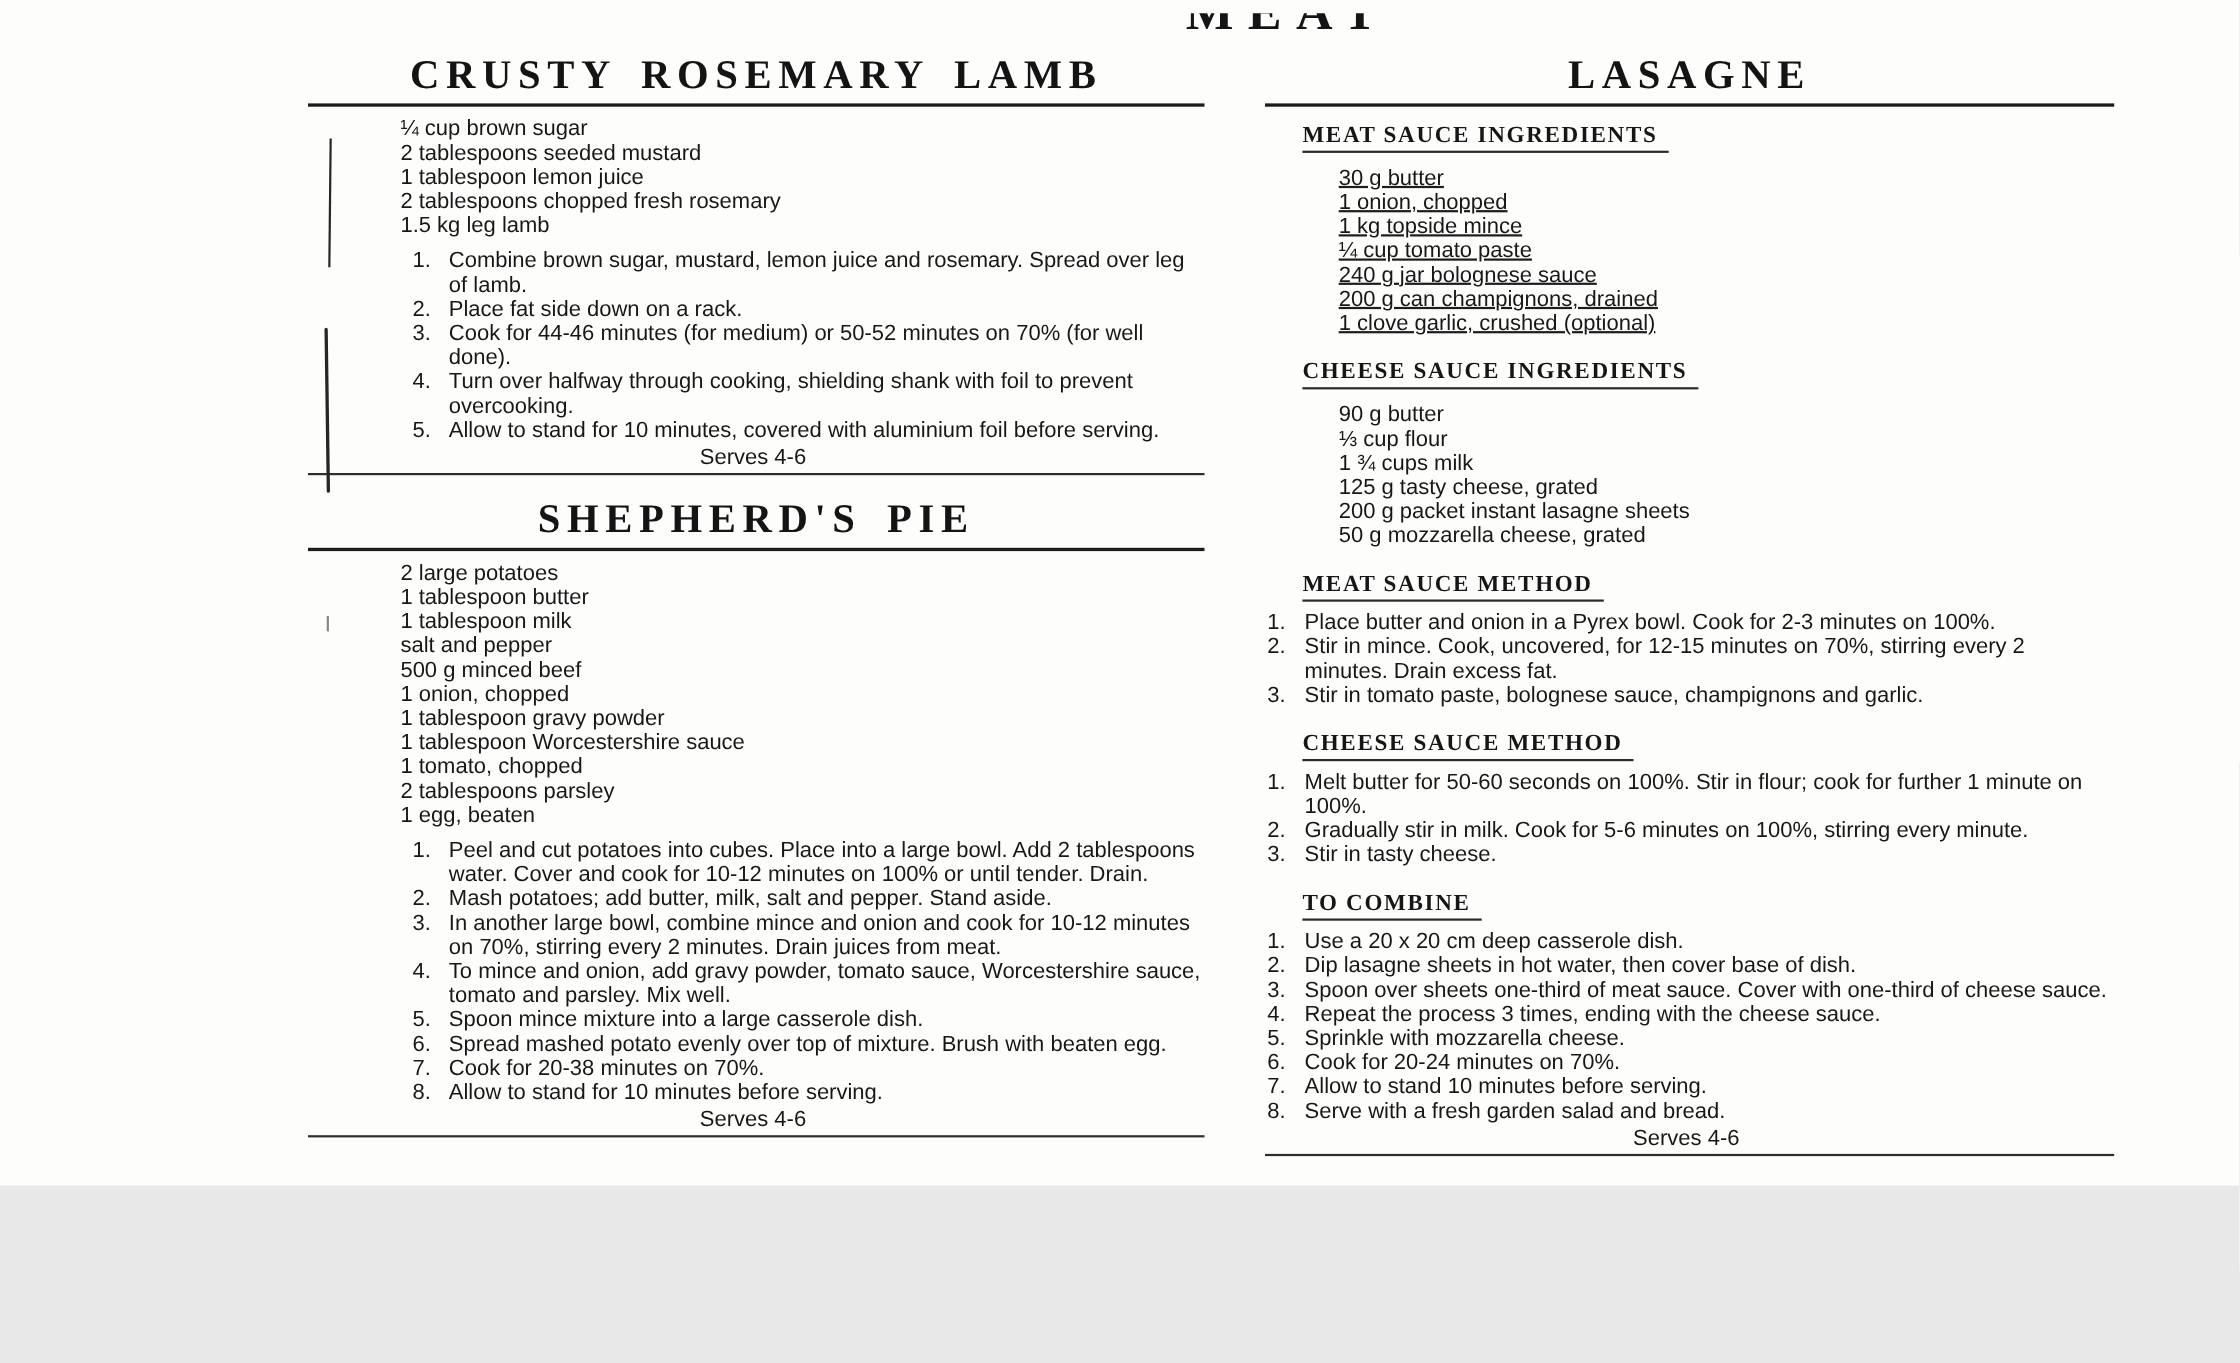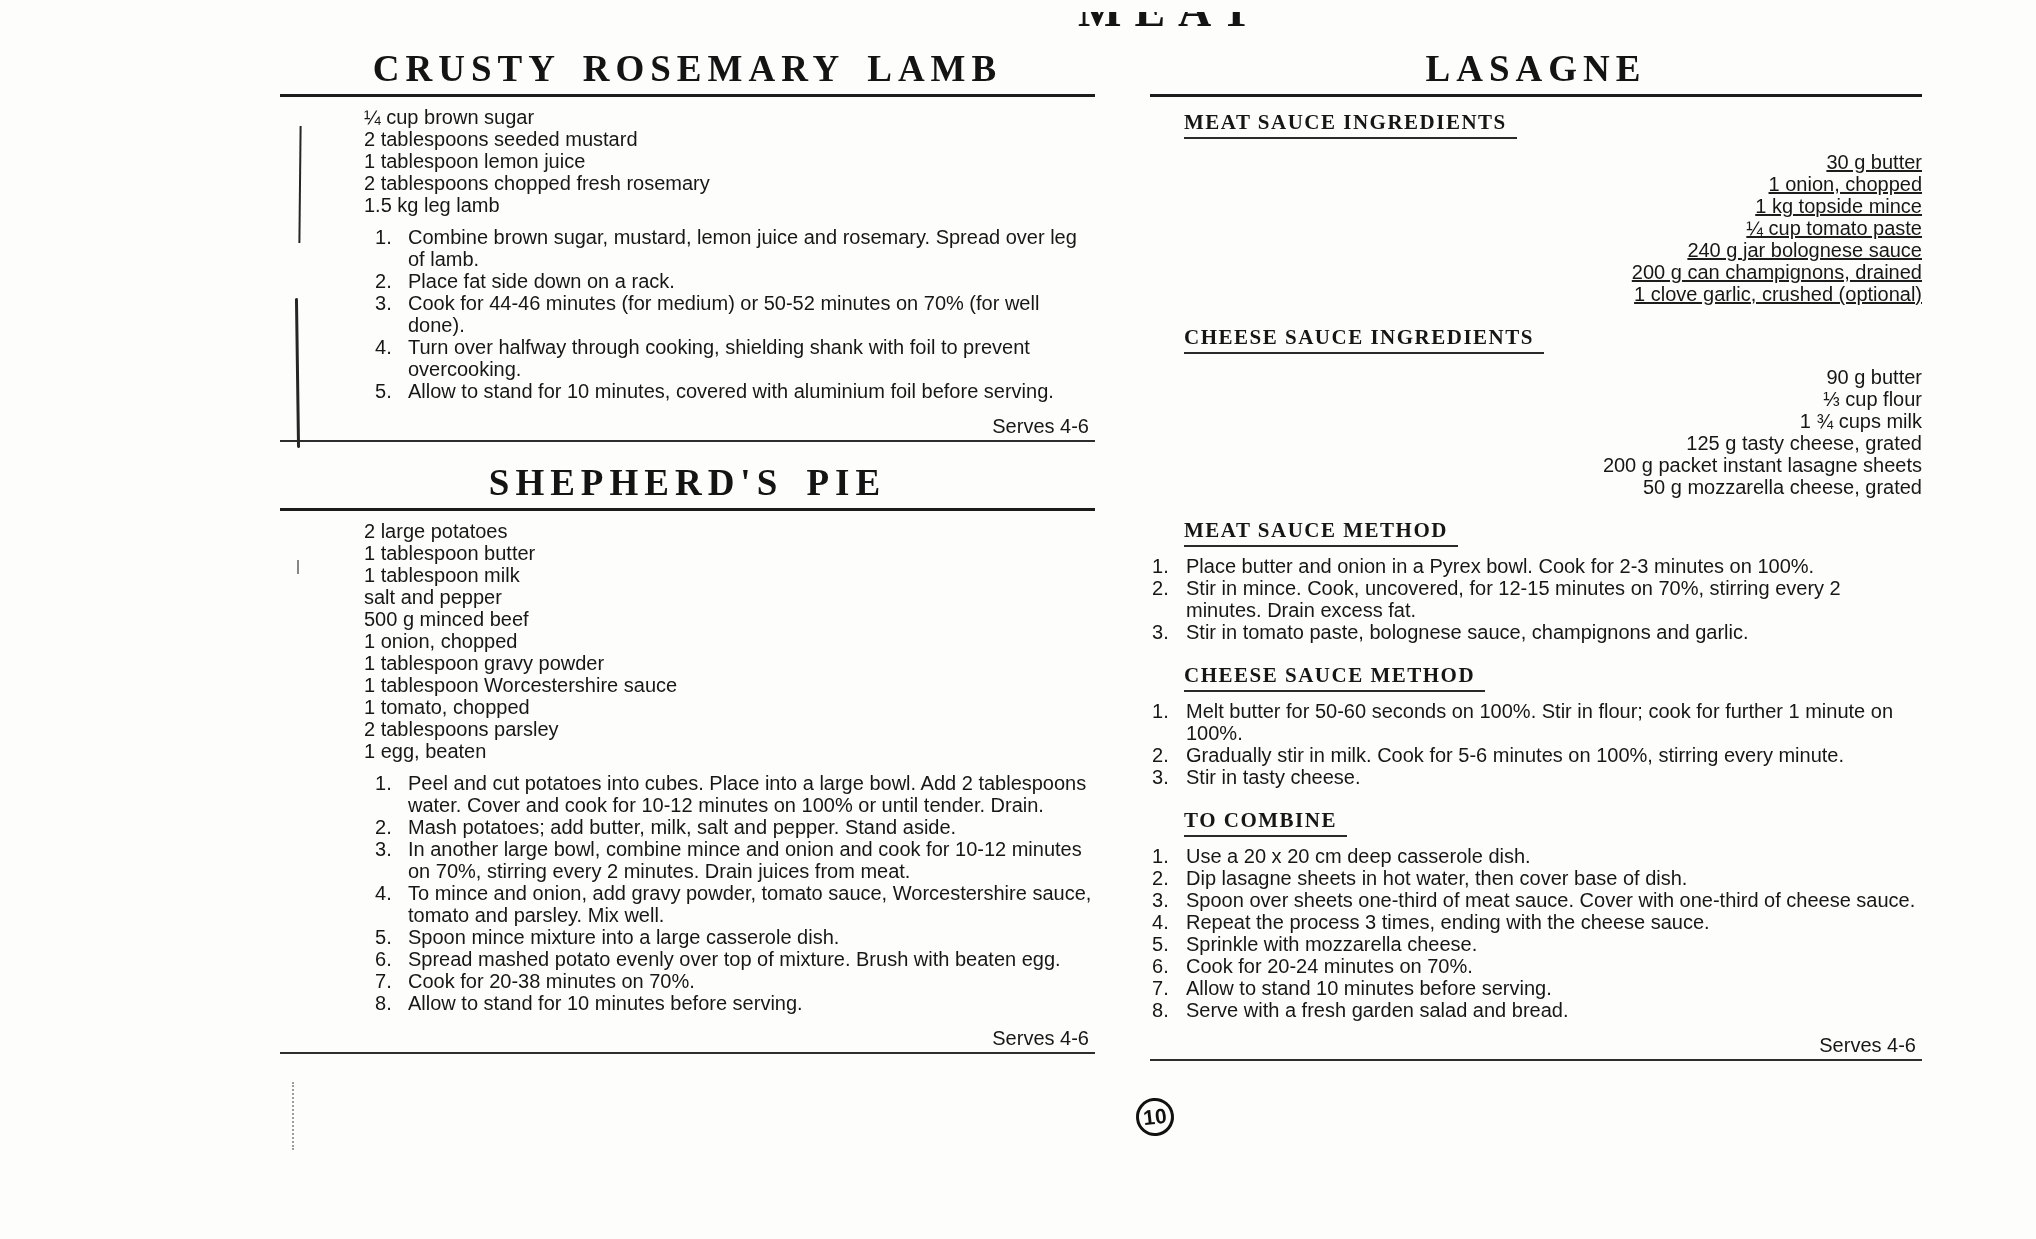--- a/index.html
+++ b/index.html
@@ -1,20 +1,20 @@
 <!DOCTYPE html>
 <html><head>
 <meta charset="utf-8">
 <style>
   * { margin: 0; padding: 0; box-sizing: border-box; }
   html, body { background: #e8e8e8; }
   .page {
     position: relative;
     width: 2036px;
-    height: 1239px;
+    height: 1078px;
     background: #fdfdfc;
     font-family: "Liberation Sans", sans-serif;
     color: #1d1d1d;
     overflow: hidden;
   }
 
   
   .running-header-clip {
     position: absolute;
     left: 1078px; top: 12px;
@@ -59,33 +59,33 @@
     color: #161616;
     margin-left: 34px;
     padding: 0 10px 2px 0;
     border-bottom: 2px solid #2a2a2a;
   }
 
   .ing-line, .step, .serves { font-size: 20px; line-height: 22px; color: #171717; }
 
   .ingredients { margin-top: 9px; }
   .indent-lg { margin-left: 84px; }
-  .indent-sm { margin-left: 67px; text-align: right; }
+  .indent-sm { margin-left: 67px; }
 
   .steps { list-style: none; counter-reset: step; margin-top: 10px; }
   .steps li { counter-increment: step; position: relative; padding-left: 33px; }
   .steps li::before {
     content: counter(step) ".";
     position: absolute; left: 0; top: 0;
   }
   .col-left .steps { margin-left: 95px; }
   .col-right .steps { margin-left: 2px; padding-right: 6px; }
   .col-right .steps li { padding-left: 34px; }
 
-  .serves { text-align: right; margin-top: 13px; padding-right: 6px; }
+  .serves { text-align: center; margin-top: 3px; padding-right: 6px; }
   .rule { border-top: 2px solid #2e2e2e; margin-top: 3px; }
 
   .block-gap    { margin-top: 18px; }
   .section-gap  { margin-top: 19px; }
   .first-gap    { margin-top: 12px; text-decoration: underline; }
   .method-steps-gap { margin-top: 8px; }
   .ing-gap      { margin-top: 12px; }
 
   
   .page-number {

